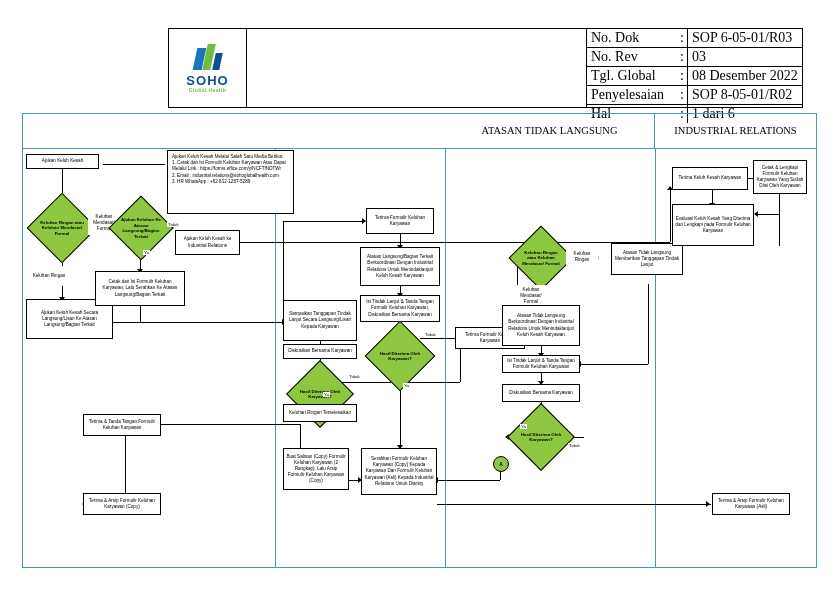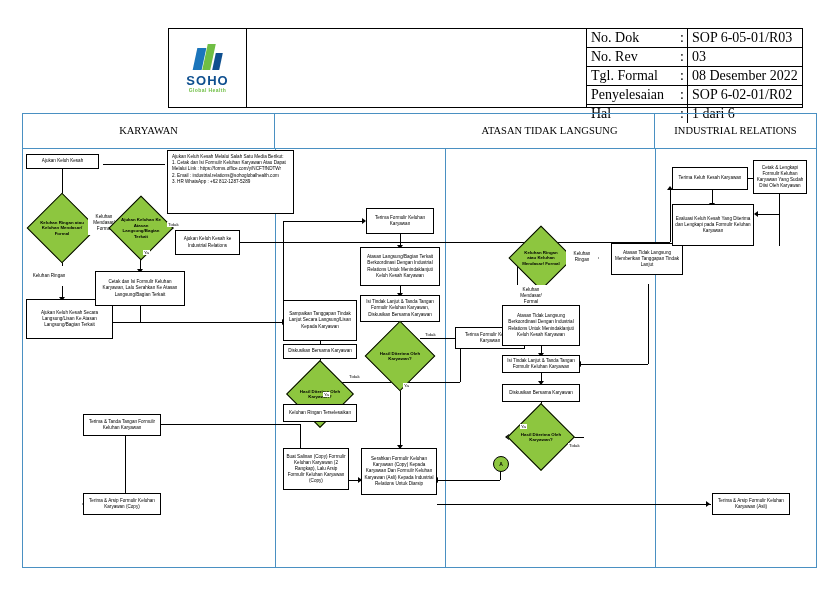--- a/index.html
+++ b/index.html
@@ -73,40 +73,39 @@
         <div class="meta-k">No. Dok</div>
         <div class="meta-c">:</div>
         <div class="meta-v">SOP 6-05-01/R03</div>
       </div>
       <div class="meta-row">
         <div class="meta-k">No. Rev</div>
         <div class="meta-c">:</div>
         <div class="meta-v">03</div>
       </div>
       <div class="meta-row">
-        <div class="meta-k">Tgl. Formal</div>
+        <div class="meta-k">Tgl. Global</div>
         <div class="meta-c">:</div>
         <div class="meta-v">08 Desember 2022</div>
       </div>
       <div class="meta-row">
         <div class="meta-k">Penyelesaian</div>
         <div class="meta-c">:</div>
-        <div class="meta-v">SOP 6-02-01/R02</div>
+        <div class="meta-v">SOP 8-05-01/R02</div>
       </div>
       <div class="meta-row">
         <div class="meta-k">Hal</div>
         <div class="meta-c">:</div>
         <div class="meta-v">1 dari 6</div>
       </div>
     </div>
   </div>
 
   <div class="lanes">
     <div class="lane-rule"></div>
-    <div class="lane-hd" style="left:0;width:252px;">KARYAWAN</div>
     <div class="lane-hd last" style="left:632px;width:161px;">INDUSTRIAL RELATIONS</div>
     <div class="lane-hd" style="left:422px;width:210px;">ATASAN TIDAK LANGSUNG</div>
     <div class="lane-div" style="left:252px;"></div>
     <div class="lane-div" style="left:422px;"></div>
     <div class="lane-div" style="left:632px;"></div>
   </div>
 
   <div class="v" style="left:62px;top:168px;height:34px;"></div>
   <div class="ar d" style="left:59px;top:201px;"></div>
 

